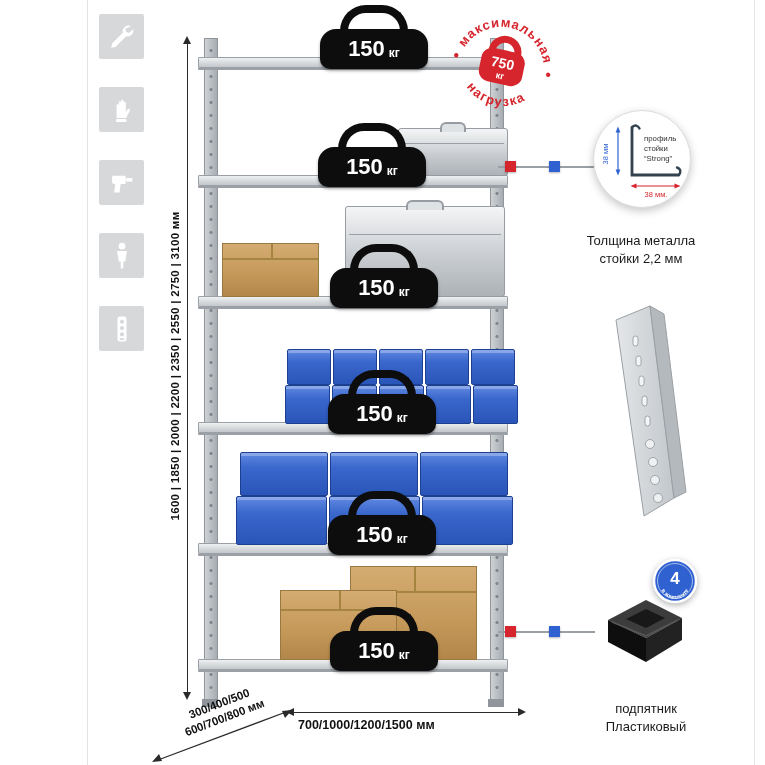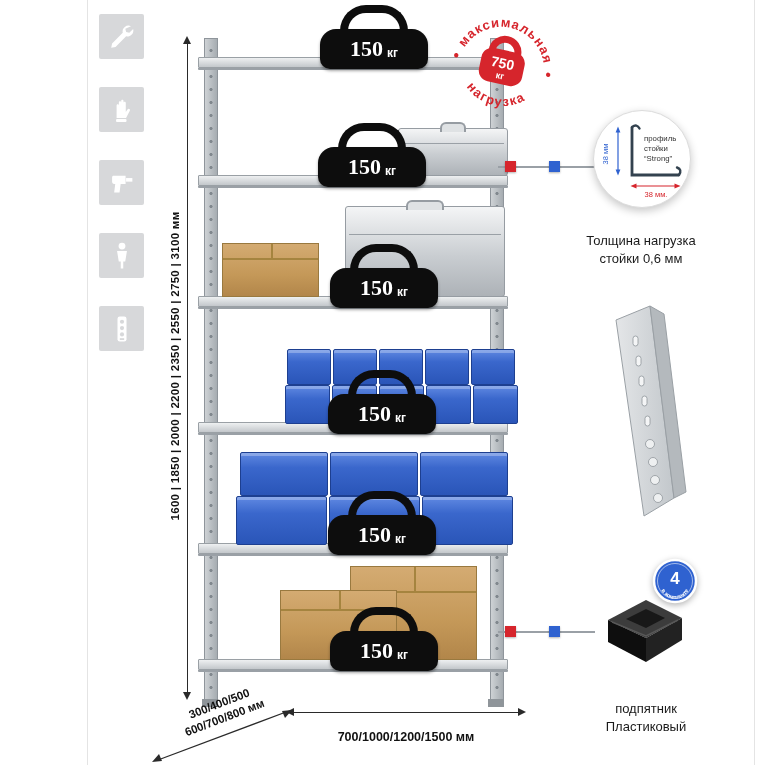--- a/index.html
+++ b/index.html
@@ -26,21 +26,21 @@
         background-size:12px 13px,100% 100%;background-position:50% 5px,0 0;border:1px solid #8f959b;}
   .rack-foot{position:absolute;top:699px;width:16px;height:8px;background:#8f959a;z-index:2;}
   .shelf{position:absolute;left:198px;width:308px;height:9px;z-index:2;border-radius:1px;
          background:linear-gradient(180deg,#eef0f1,#c3c7cb);border:1px solid #9aa0a5;box-shadow:0 2px 0 #9aa0a6;}
 
   
   .kb{position:absolute;width:108px;z-index:6;}
   .kb-handle{width:52px;height:26px;margin:0 auto;border:8px solid #0d0d0d;border-bottom:none;border-radius:26px 26px 0 0;}
   .kb-body{margin-top:-10px;height:40px;background:#0d0d0d;border-radius:16px 16px 10px 10px;color:#fff;
            display:flex;align-items:center;justify-content:center;gap:4px;box-shadow:0 2px 3px rgba(0,0,0,.35);}
-  .kb-num{font-size:22px;font-weight:bold;font-family:Liberation Serif, serif;}
+  .kb-num{font-size:22px;font-weight:bold;}
   .kb-unit{font-size:12px;font-weight:bold;margin-top:7px;}
 
   
   .case{position:absolute;z-index:3;background:linear-gradient(180deg,#f4f5f6,#c9cdd1 55%,#adb2b7);
         border:1px solid #969ca2;border-radius:3px;}
   .case::before{content:'';position:absolute;left:38%;right:38%;top:-7px;height:8px;border:2px solid #969ca2;
         border-bottom:none;border-radius:6px 6px 0 0;background:#dfe2e4;}
   .case::after{content:'';position:absolute;left:3px;right:3px;top:30%;height:1px;background:#9aa0a6;}
   .box{position:absolute;z-index:3;background:linear-gradient(180deg,#d4ab72,#c49858 60%,#b2864a);border:1px solid #99793f;}
   .box::before{content:'';position:absolute;left:0;right:0;top:26%;height:2px;background:#a5843f;}
@@ -70,21 +70,21 @@
   .caption{position:absolute;text-align:center;font-size:13px;color:#1a1a1a;line-height:1.4;z-index:9;}
   .caption span{display:block;}
   .post-img{position:absolute;left:588px;top:300px;z-index:3;}
   .foot-img{position:absolute;left:596px;top:586px;z-index:3;}
   .badge{position:absolute;left:652px;top:558px;width:46px;height:46px;z-index:10;filter:drop-shadow(0 2px 3px rgba(0,0,0,.3));}
 
   
   .dimline-h{position:absolute;left:292px;top:712px;width:228px;height:1px;background:#2a2a2a;}
   .arr-left{left:286px;top:708px;border-top:4.5px solid transparent;border-bottom:4.5px solid transparent;border-right:8px solid #2a2a2a;}
   .arr-right{left:518px;top:708px;border-top:4.5px solid transparent;border-bottom:4.5px solid transparent;border-left:8px solid #2a2a2a;}
-  .w-label{position:absolute;left:298px;top:718px;width:216px;text-align:center;font-size:12.5px;font-weight:bold;margin-top:12px;}
+  .w-label{position:absolute;left:298px;top:718px;width:216px;text-align:left;font-size:12.5px;font-weight:bold;}
   .depth-label{position:absolute;left:152px;top:696px;width:140px;text-align:center;font-size:11.5px;font-weight:bold;
         line-height:1.3;transform:rotate(-21deg);z-index:4;}
   .depth-label span{display:block;}
   .depth-svg{position:absolute;left:148px;top:700px;z-index:3;}
 </style>
 </head>
 <body>
 
 <div class="canvas">
   <div class="edge" style="left:87px;"></div>
@@ -250,22 +250,22 @@
       <line x1="39" y1="73" x2="80" y2="73" stroke="#d6252c" stroke-width="1.2"></line>
       <polygon points="34.5,73 40.5,70.6 40.5,75.4" fill="#d6252c"></polygon>
       <polygon points="84.5,73 78.5,70.6 78.5,75.4" fill="#d6252c"></polygon>
       <text x="60" y="84" font-size="7.5" fill="#d6252c" text-anchor="middle">38 мм.</text>
       <text x="48" y="28" font-size="7.8" fill="#333">профиль</text>
       <text x="48" y="38" font-size="7.8" fill="#333">стойки</text>
       <text x="48" y="48" font-size="7.8" fill="#333">“Strong”</text>
     </svg>
   </div>
   <div class="caption" style="left:566px;top:232px;width:150px;">
-    <span>Толщина нагрузка</span>
-    <span>стойки 0,6 мм</span>
+    <span>Толщина металла</span>
+    <span>стойки 2,2 мм</span>
   </div>
 
   <svg class="post-img" width="115" height="235" viewBox="0 0 115 235">
     <defs>
       <linearGradient id="gpost" x1="0" y1="0" x2="1" y2="0">
         <stop offset="0" stop-color="#e4e6e8"></stop>
           <stop offset="1" stop-color="#c2c7cb"></stop>
       </linearGradient>
     </defs>
     <polygon points="28,20 62,6 86,198 56,216" fill="url(#gpost)" stroke="#9aa0a5" stroke-width="1"></polygon>

